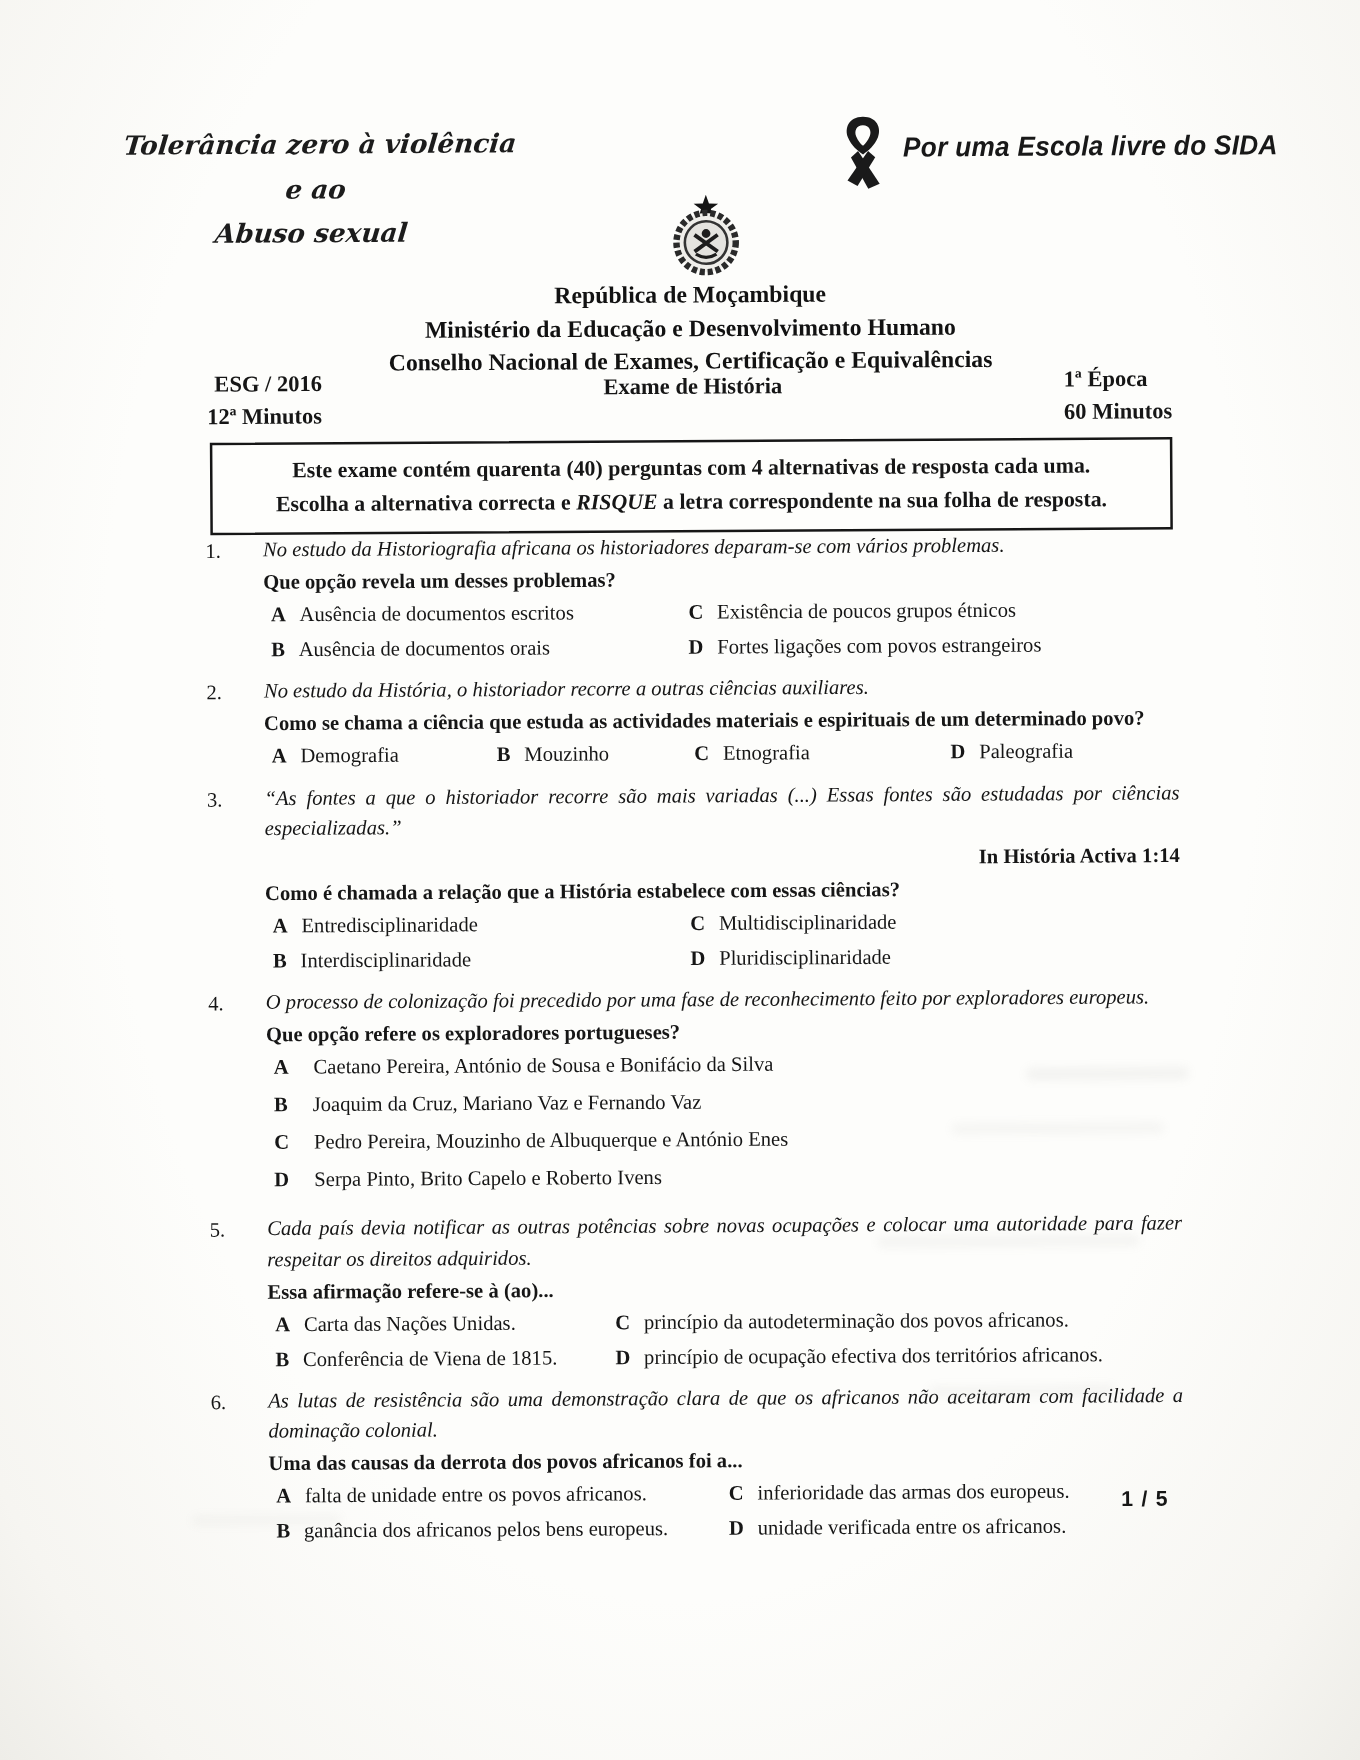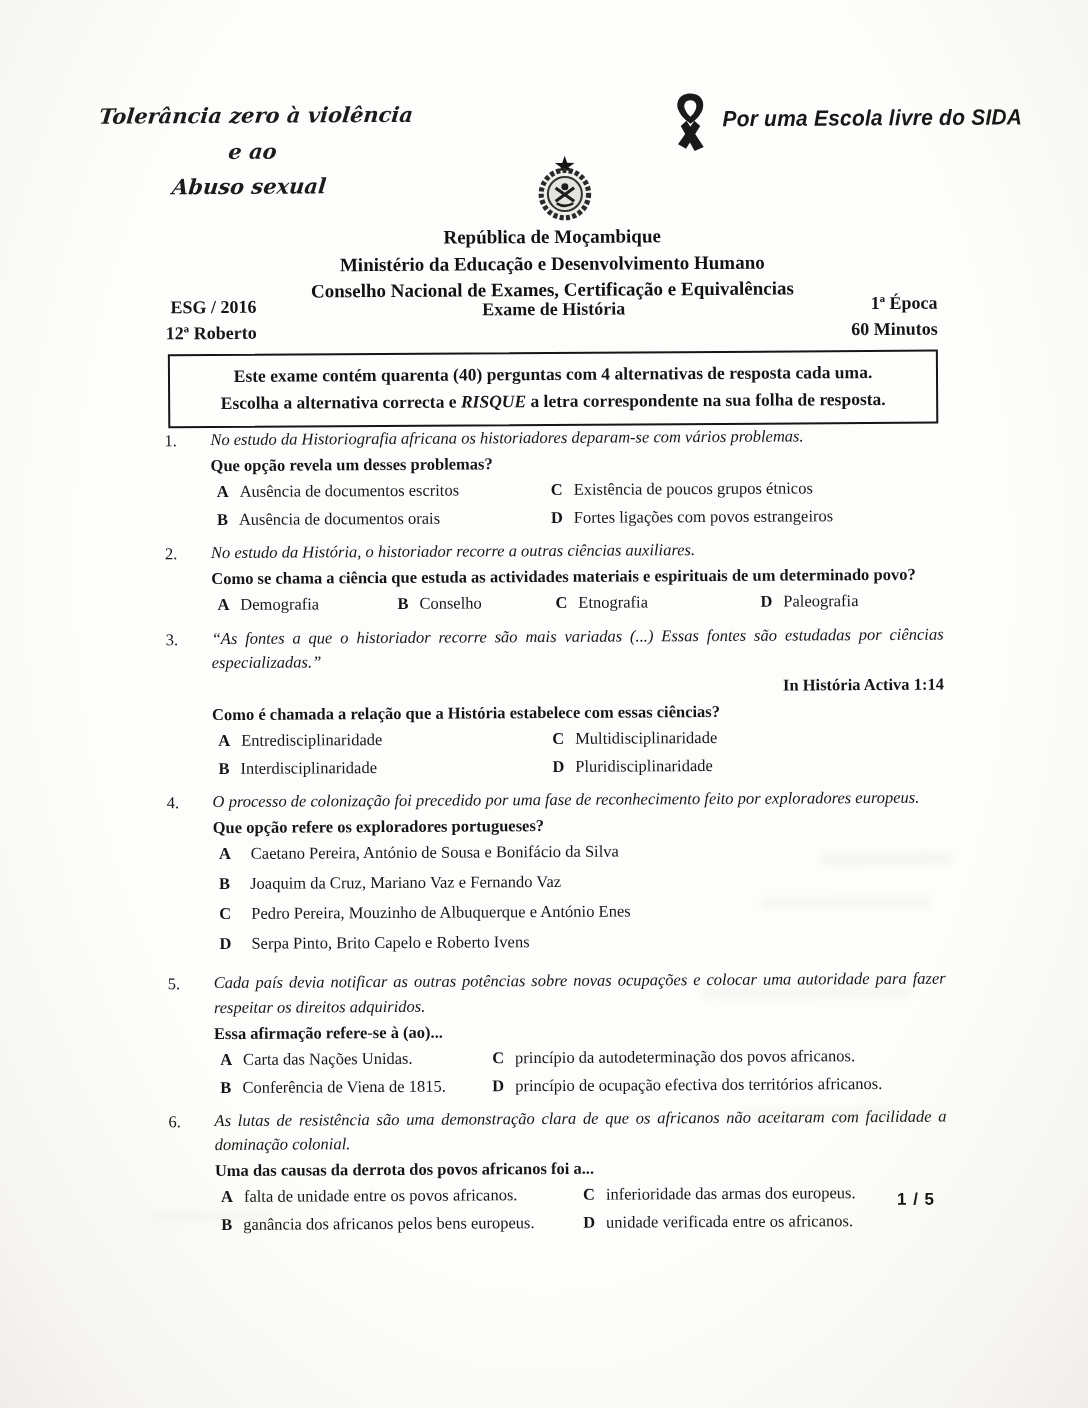--- a/index.html
+++ b/index.html
@@ -44,21 +44,21 @@
   }
 
   
   .meta-row{
     position:absolute;top:292px;left:168px;width:772px;
     display:flex;justify-content:space-between;
     font-weight:bold;font-size:18px;line-height:1.45;
   }
   .meta-left{text-align:right;}
   .meta-center{text-align:center;padding-top:4px;}
-  .meta-right{text-align:right;}
+  .meta-right{text-align:left;}
 
   
   .instruction-box{
     position:absolute;top:352px;left:170px;width:746px;
     border:2.5px solid #161616;
     padding:7px 10px 9px 10px;
     text-align:center;font-weight:bold;font-size:17.5px;line-height:1.55;
     background:rgba(255,255,255,0.35);
   }
   .instruction-box .em{font-style:italic;font-family:Liberation Serif, serif;}
@@ -134,21 +134,21 @@
 
     <div class="gov-lines">
       <div>República de Moçambique</div>
       <div>Ministério da Educação e Desenvolvimento Humano</div>
       <div>Conselho Nacional de Exames, Certificação e Equivalências</div>
     </div>
 
     <div class="meta-row">
       <div class="meta-left">
         <div>ESG / 2016</div>
-        <div>12ª Roberto</div>
+        <div>12ª Minutos</div>
       </div>
       <div class="meta-center">Exame de História</div>
       <div class="meta-right">
         <div>1ª Época</div>
         <div>60 Minutos</div>
       </div>
     </div>
 
     <div class="instruction-box">
       <div>Este exame contém quarenta (40) perguntas com 4 alternativas de resposta cada uma.</div>
@@ -188,21 +188,21 @@
         <div class="qbody">
           <p class="stem">No estudo da História, o historiador recorre a outras ciências auxiliares.</p>
           <p class="qtext justify">Como se chama a ciência que estuda as actividades materiais e espirituais de um determinado povo?</p>
           <div class="opts four-col">
             <div class="opt">
                 <span class="olet">A</span>
                 <span class="otxt">Demografia</span>
               </div>
             <div class="opt">
                 <span class="olet">B</span>
-                <span class="otxt">Conselho</span>
+                <span class="otxt">Mouzinho</span>
               </div>
             <div class="opt">
                 <span class="olet">C</span>
                 <span class="otxt">Etnografia</span>
               </div>
             <div class="opt">
                 <span class="olet">D</span>
                 <span class="otxt">Paleografia</span>
               </div>
           </div>

